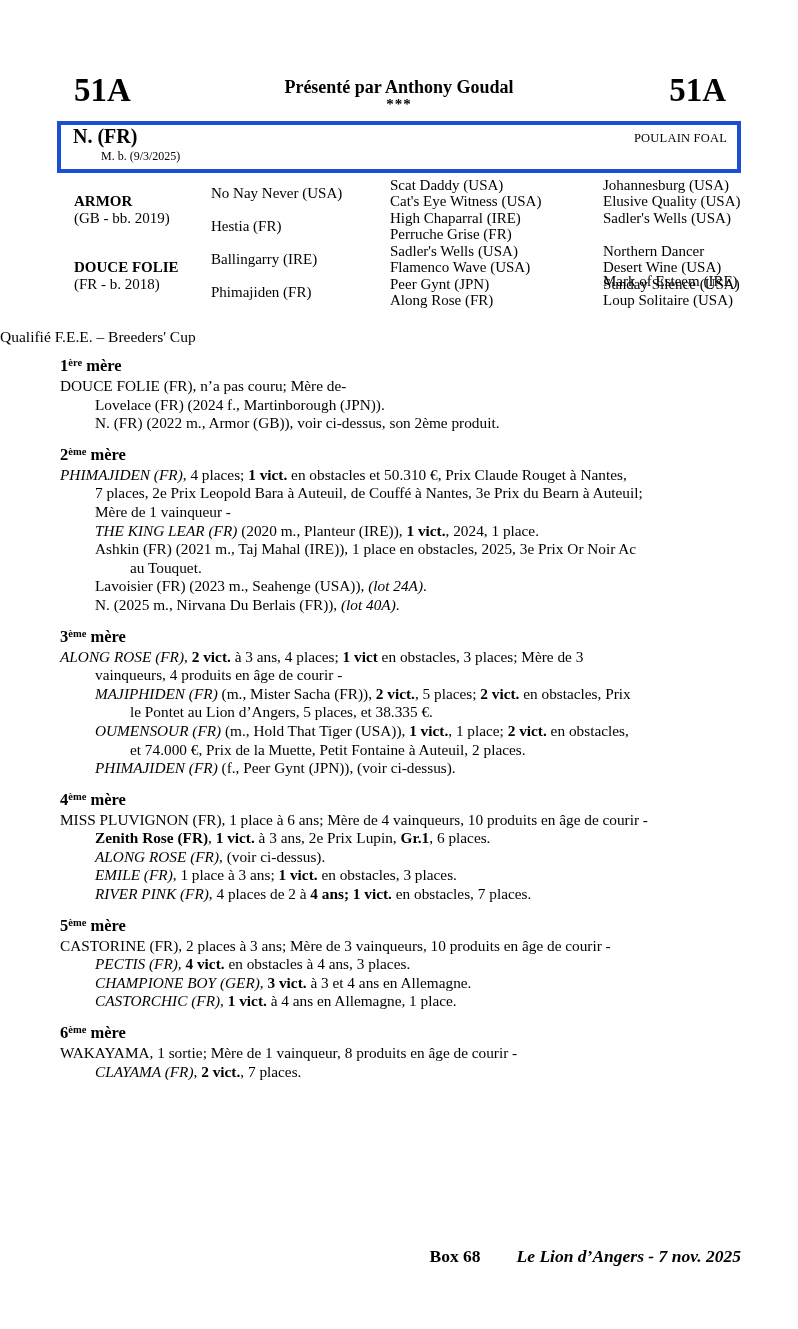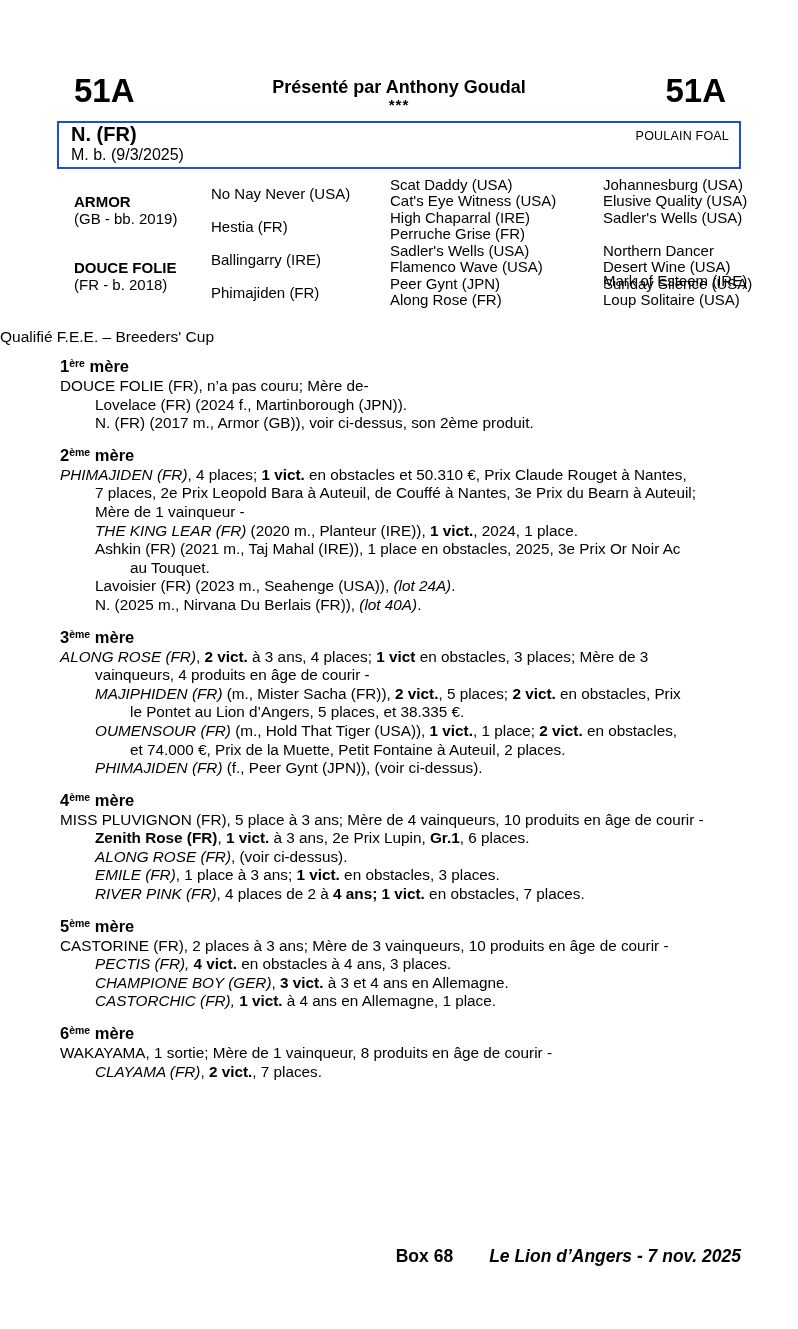--- a/index.html
+++ b/index.html
@@ -1,32 +1,32 @@
 <!DOCTYPE html>
 <html><head>
 <meta charset="utf-8">
 <style>
   html,body { margin:0; padding:0; background:#fff; }
   .page {
     position:relative; width:798px; height:1329px; background:#ffffff; color:#000;
-    font-family:Liberation Sans, sans-serif; overflow:hidden;
+    font-family:Liberation Serif, serif; overflow:hidden;
   }
   
   .lot-left  { position:absolute; top:74px; left:74px;  font-size:33px; font-weight:700; line-height:1; }
   .lot-right { position:absolute; top:74px; right:72px; font-size:33px; font-weight:700; line-height:1; }
   .presenter { position:absolute; top:78px; left:0; right:0; text-align:center; font-size:18px; font-weight:700; line-height:1; }
   .stars     { position:absolute; top:97px; left:0; right:0; text-align:center; font-size:15px; font-weight:700; letter-spacing:1px; line-height:1; }
   
   .title-box {
-    position:absolute; top:121px; left:57px; right:57px; border:2px solid #1d4ed8;
+    position:absolute; top:121px; left:57px; right:57px; border:4px solid #1d4ed8;
     display:flex; justify-content:space-between; align-items:flex-start;
     padding:1px 10px 3px 12px; box-sizing:border-box; background:#fff;
   }
   .horse-name { font-size:20px; font-weight:700; line-height:21px; }
-  .horse-desc { font-size:16px; line-height:19px; }
+  .horse-desc { font-size:12px; line-height:19px;margin-left:28px; }
   .foal-label { font-size:12.5px; padding-top:5px; letter-spacing:.2px; }
   
   .pedigree {
     position:absolute; top:177px; left:58px; right:58px; padding-left:16px;
     display:grid; grid-template-columns:137px 179px 213px 1fr; grid-auto-rows:16.45px;
     font-size:15px;
   }
   .gen-block { display:flex; flex-direction:column; justify-content:center; }
   .gen1-name { font-weight:700; line-height:17px; white-space:nowrap; }
   .gen1-origin { line-height:17px; white-space:nowrap; }
@@ -97,40 +97,40 @@
       <div class="anc-cell" style="grid-area: 8 / 4;">Loup Solitaire (USA)</div>
     </div>
 
   <div class="qualification">Qualifié F.E.E. – Breeders' Cup</div>
 
   <div class="sections">
       <div class="dam-section">
         <div class="sec-title"><div class="" style="display: inline;">1</div><div class="ord-sup" style="display: inline;">ère</div><div class="" style="display: inline;"> mère</div></div>
         <p class="p-l0"><span class="">DOUCE FOLIE (FR), n’a pas couru; Mère de-</span></p>
         <p class="p-l1"><span class="">Lovelace (FR) (2024 f., Martinborough (JPN)).</span></p>
-        <p class="p-l1"><span class="">N. (FR) (2017 m., Armor (GB)), voir ci-dessus, son 2ème produit.</span></p>
+        <p class="p-l1"><span class="">N. (FR) (2022 m., Armor (GB)), voir ci-dessus, son 2ème produit.</span></p>
       </div>
       <div class="dam-section">
         <div class="sec-title"><div class="" style="display: inline;">2</div><div class="ord-sup" style="display: inline;">ème</div><div class="" style="display: inline;"> mère</div></div>
         <p class="p-l0"><span class="seg-i">PHIMAJIDEN (FR)</span><span class="">, 4 places; </span><span class="seg-b">1 vict.</span><span class=""> en obstacles et 50.310 €, Prix Claude Rouget à Nantes,</span><br><span class="">7 places, 2e Prix Leopold Bara à Auteuil, de Couffé à Nantes, 3e Prix du Bearn à Auteuil;</span><br><span class="">Mère de 1 vainqueur -</span></p>
         <p class="p-l1"><span class="seg-i">THE KING LEAR (FR)</span><span class=""> (2020 m., Planteur (IRE)), </span><span class="seg-b">1 vict.</span><span class="">, 2024, 1 place.</span></p>
         <p class="p-l1"><span class="">Ashkin (FR) (2021 m., Taj Mahal (IRE)), 1 place en obstacles, 2025, 3e Prix Or Noir Ac</span><br><span class="">au Touquet.</span></p>
         <p class="p-l1"><span class="">Lavoisier (FR) (2023 m., Seahenge (USA)), </span><span class="seg-i">(lot 24A)</span><span class="">.</span></p>
         <p class="p-l1"><span class="">N. (2025 m., Nirvana Du Berlais (FR)), </span><span class="seg-i">(lot 40A)</span><span class="">.</span></p>
       </div>
       <div class="dam-section">
         <div class="sec-title"><div class="" style="display: inline;">3</div><div class="ord-sup" style="display: inline;">ème</div><div class="" style="display: inline;"> mère</div></div>
         <p class="p-l0"><span class="seg-i">ALONG ROSE (FR)</span><span class="">, </span><span class="seg-b">2 vict.</span><span class=""> à 3 ans, 4 places; </span><span class="seg-b">1 vict</span><span class=""> en obstacles, 3 places; Mère de 3</span><br><span class="">vainqueurs, 4 produits en âge de courir -</span></p>
         <p class="p-l1"><span class="seg-i">MAJIPHIDEN (FR)</span><span class=""> (m., Mister Sacha (FR)), </span><span class="seg-b">2 vict.</span><span class="">, 5 places; </span><span class="seg-b">2 vict.</span><span class=""> en obstacles, Prix</span><br><span class="">le Pontet au Lion d’Angers, 5 places, et 38.335 €.</span></p>
         <p class="p-l1"><span class="seg-i">OUMENSOUR (FR)</span><span class=""> (m., Hold That Tiger (USA)), </span><span class="seg-b">1 vict.</span><span class="">, 1 place; </span><span class="seg-b">2 vict.</span><span class=""> en obstacles,</span><br><span class="">et 74.000 €, Prix de la Muette, Petit Fontaine à Auteuil, 2 places.</span></p>
         <p class="p-l1"><span class="seg-i">PHIMAJIDEN (FR)</span><span class=""> (f., Peer Gynt (JPN)), (voir ci-dessus).</span></p>
       </div>
       <div class="dam-section">
         <div class="sec-title"><div class="" style="display: inline;">4</div><div class="ord-sup" style="display: inline;">ème</div><div class="" style="display: inline;"> mère</div></div>
-        <p class="p-l0"><span class="">MISS PLUVIGNON (FR), 5 place à 3 ans; Mère de 4 vainqueurs, 10 produits en âge de courir -</span></p>
+        <p class="p-l0"><span class="">MISS PLUVIGNON (FR), 1 place à 6 ans; Mère de 4 vainqueurs, 10 produits en âge de courir -</span></p>
         <p class="p-l1"><span class="seg-b">Zenith Rose (FR)</span><span class="">, </span><span class="seg-b">1 vict.</span><span class=""> à 3 ans, 2e Prix Lupin, </span><span class="seg-b">Gr.1</span><span class="">, 6 places.</span></p>
         <p class="p-l1"><span class="seg-i">ALONG ROSE (FR)</span><span class="">, (voir ci-dessus).</span></p>
         <p class="p-l1"><span class="seg-i">EMILE (FR)</span><span class="">, 1 place à 3 ans; </span><span class="seg-b">1 vict.</span><span class=""> en obstacles, 3 places.</span></p>
         <p class="p-l1"><span class="seg-i">RIVER PINK (FR)</span><span class="">, 4 places de 2 à </span><span class="seg-b">4 ans; 1 vict.</span><span class=""> en obstacles, 7 places.</span></p>
       </div>
       <div class="dam-section">
         <div class="sec-title"><div class="" style="display: inline;">5</div><div class="ord-sup" style="display: inline;">ème</div><div class="" style="display: inline;"> mère</div></div>
         <p class="p-l0"><span class="">CASTORINE (FR), 2 places à 3 ans; Mère de 3 vainqueurs, 10 produits en âge de courir -</span></p>
         <p class="p-l1"><span class="seg-i">PECTIS (FR),</span><span class=""> </span><span class="seg-b">4 vict.</span><span class=""> en obstacles à 4 ans, 3 places.</span></p>
         <p class="p-l1"><span class="seg-i">CHAMPIONE BOY (GER)</span><span class="">, </span><span class="seg-b">3 vict.</span><span class=""> à 3 et 4 ans en Allemagne.</span></p>

